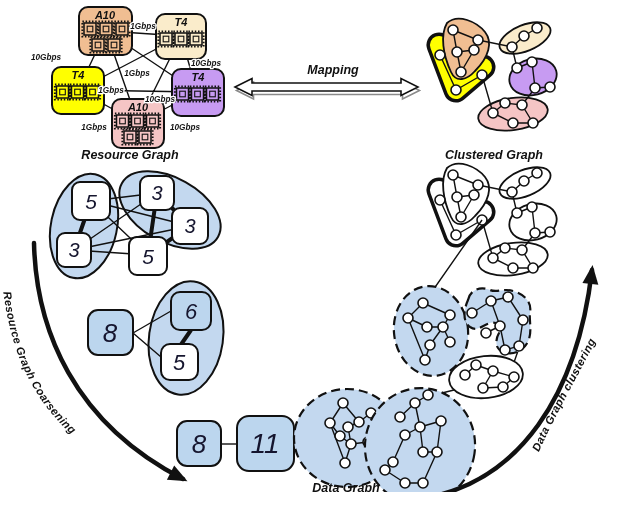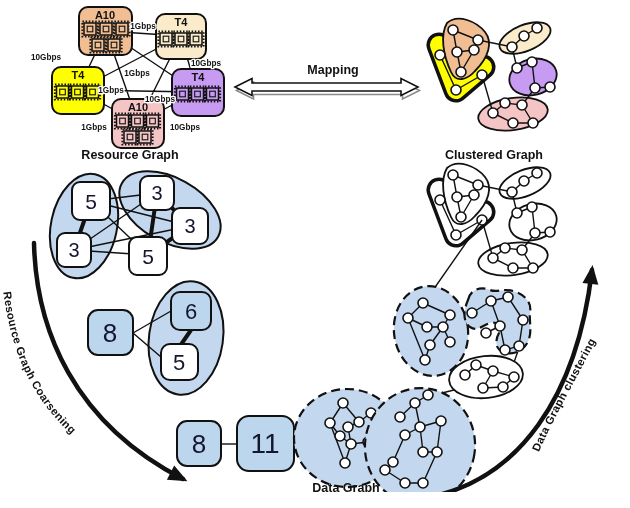--- a/index.html
+++ b/index.html
@@ -1,17 +1,17 @@
 <!DOCTYPE html>
 <html><head>
 <meta charset="utf-8">
 <style>
   html,body{margin:0;padding:0;background:#fff;}
   .canvas{position:relative;width:630px;height:492px;background:#fff;overflow:hidden;
-          font-family:"Liberation Sans","DejaVu Sans",sans-serif;}
+          font-family:"Liberation Sans","DejaVu Sans",sans-serif;font-style:italic;}
   svg{position:absolute;left:0;top:0;}
   text{font-family:"Liberation Sans","DejaVu Sans",sans-serif;}
   .sec-title{font-size:12.5px;font-weight:bold;fill:#111;}
   .gpu-label{font-size:11px;font-weight:bold;fill:#111;}
   .bw-label{font-size:8.2px;font-weight:bold;fill:#111;stroke:#fff;stroke-width:2.6;paint-order:stroke;}
   .num{fill:#15152e;}
   .arc{fill:none;stroke:#111;stroke-width:4.5;stroke-linecap:round;}
   .arc-label{font-size:11.2px;font-weight:bold;fill:#111;letter-spacing:.4px;}
   .edge{stroke:#111;stroke-width:1.4;fill:none;}
   .edge-bold{stroke:#111;stroke-width:4;fill:none;}

